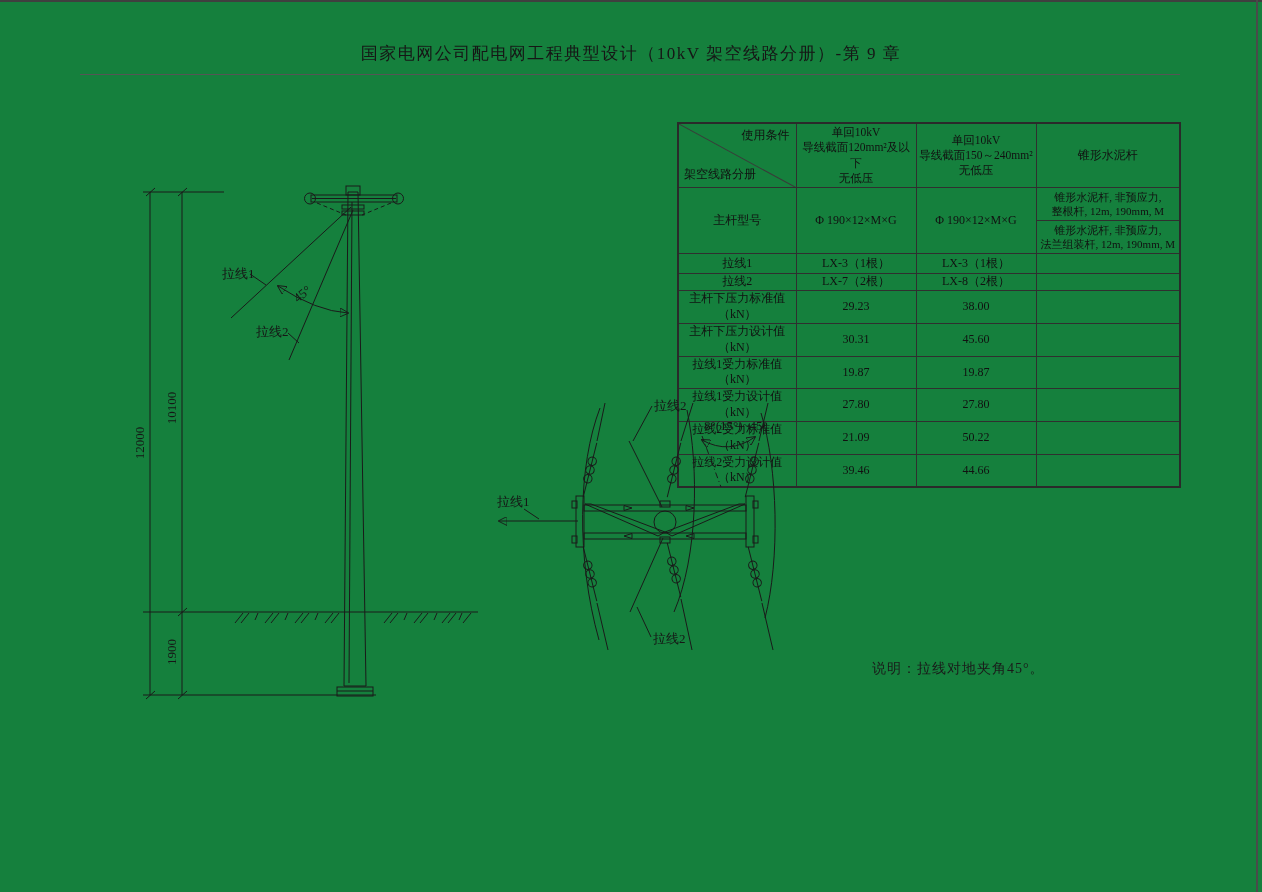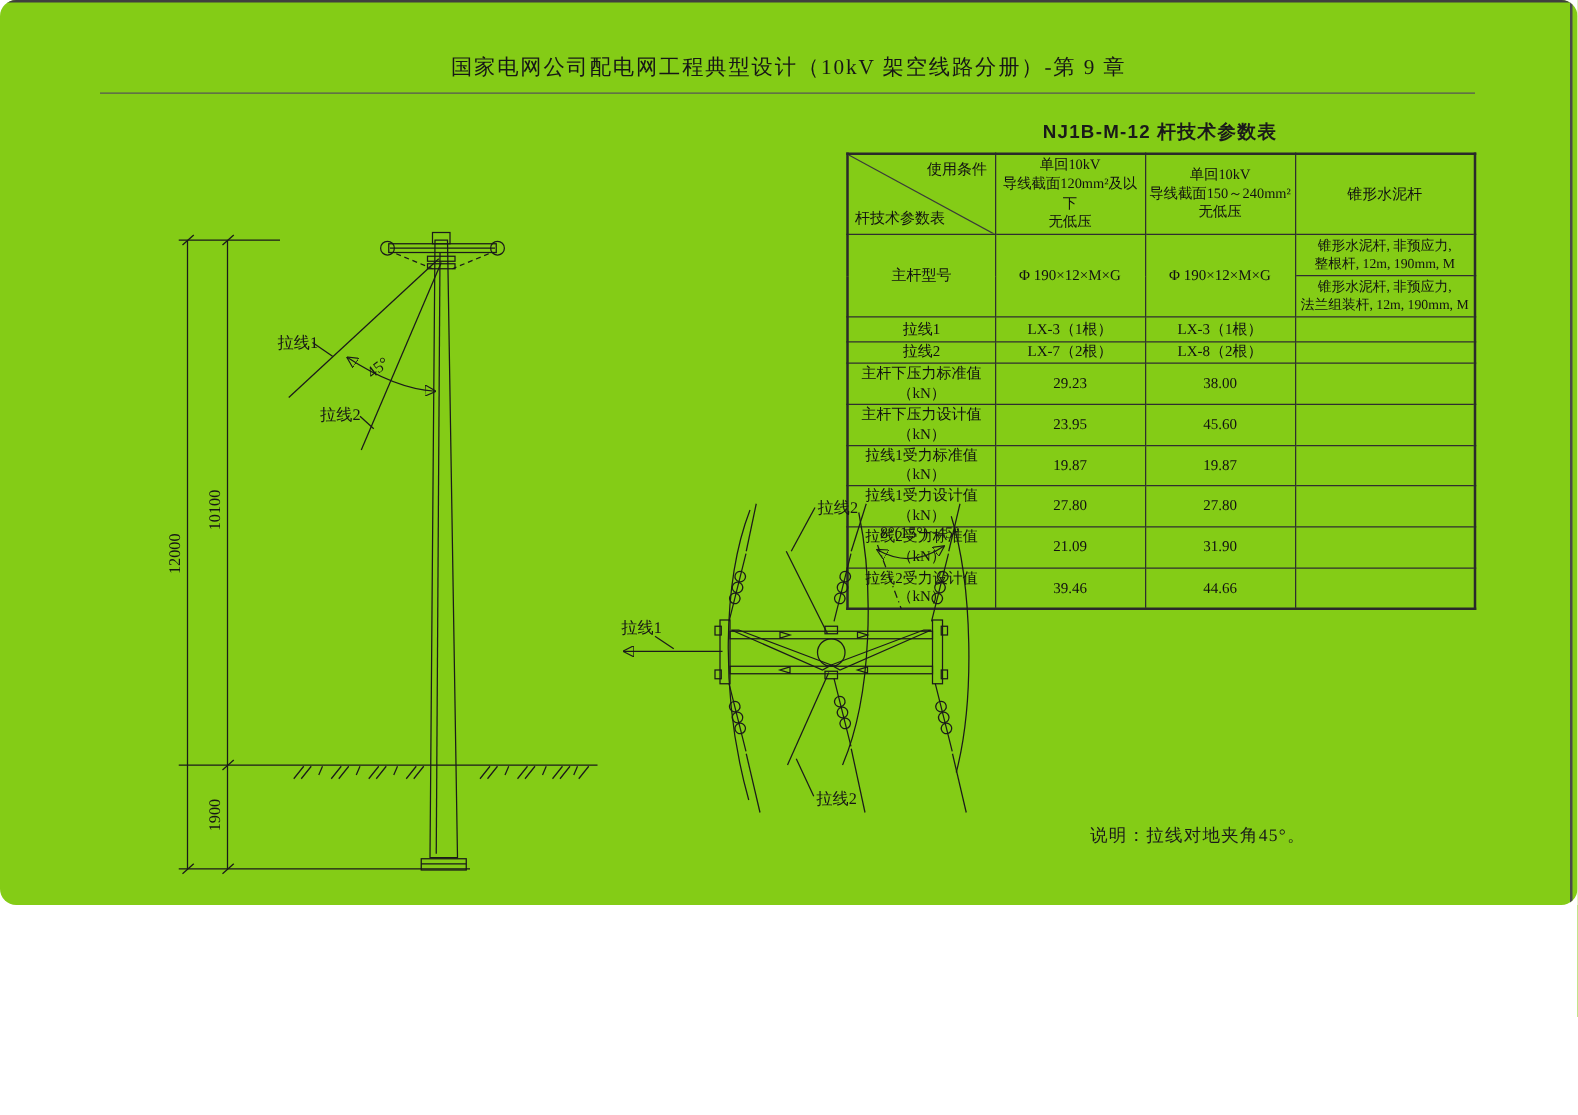--- a/index.html
+++ b/index.html
@@ -1,17 +1,17 @@
 <!DOCTYPE html>
 <html><head>
 <meta charset="utf-8">
 <style>
   html,body{margin:0;padding:0;background:#fff;}
-  .page{position:relative;width:1262px;height:724px;background:#84cc16;overflow:hidden;
-        font-family:"Liberation Serif","DejaVu Serif",serif;color:#1a1a1a;border-radius:13px;}
+  .page{position:relative;width:1262px;height:892px;background:#15803d;overflow:hidden;
+        font-family:"Liberation Serif","DejaVu Serif",serif;color:#1a1a1a;}
   .top-border{position:absolute;left:0;top:0;width:1262px;height:2px;background:#3f3f3f;}
   .right-border{position:absolute;top:0;left:1256px;width:2px;height:892px;background:#4a4a4a;}
   .header{position:absolute;left:0;top:42px;width:1262px;text-align:center;
           font-size:17px;letter-spacing:1.5px;color:#161616;}
   .header-rule{position:absolute;left:80px;top:74px;width:1100px;border-top:1.6px solid #555;}
   .table-title{position:absolute;left:677px;top:96px;width:502px;text-align:center;
                font-family:"Liberation Sans","DejaVu Sans",sans-serif;
                font-weight:bold;font-size:15px;letter-spacing:1px;}
   table.param{position:absolute;left:677px;top:122px;width:502px;border-collapse:collapse;
               table-layout:fixed;border:2px solid #2a2a2a;font-size:12px;color:#111;}
@@ -36,37 +36,36 @@
 </head>
 <body>
 
 <div class="page">
   <div class="top-border"></div>
   <div class="right-border"></div>
 
   <div class="header">国家电网公司配电网工程典型设计（10kV 架空线路分册）-第 9 章</div>
   <div class="header-rule"></div>
 
-  <div class="table-title">NJ1B-M-12 杆技术参数表</div>
 
   <table class="param">
     <colgroup>
         <col style="width:118px">
         <col style="width:120px">
         <col style="width:120px">
         <col style="width:144px">
       </colgroup>
     <tbody>
         <tr class="h50">
       <td class="diag">
         <svg viewBox="0 0 118 50" preserveAspectRatio="none">
           <line x1="0" y1="0" x2="118" y2="50" stroke="#3a3a3a" stroke-width="0.8"></line>
         </svg>
         <span class="diag-top">使用条件</span>
-        <span class="diag-bottom">杆技术参数表</span>
+        <span class="diag-bottom">架空线路分册</span>
       </td>
       <td style="font-size:11.5px">单回10kV
 导线截面120mm²及以下
 无低压</td>
       <td style="font-size:11.5px">单回10kV
 导线截面150～240mm²
 无低压</td>
       <td>锥形水泥杆</td>
     </tr>
     <tr class="h33">
@@ -93,40 +92,40 @@
       <td></td>
     </tr>
     <tr class="h16">
       <td>主杆下压力标准值（kN）</td>
       <td>29.23</td>
       <td>38.00</td>
       <td></td>
     </tr>
     <tr class="h16">
       <td>主杆下压力设计值（kN）</td>
-      <td>23.95</td>
+      <td>30.31</td>
       <td>45.60</td>
       <td></td>
     </tr>
     <tr class="h16">
       <td>拉线1受力标准值（kN）</td>
       <td>19.87</td>
       <td>19.87</td>
       <td></td>
     </tr>
     <tr class="h16">
       <td>拉线1受力设计值（kN）</td>
       <td>27.80</td>
       <td>27.80</td>
       <td></td>
     </tr>
     <tr class="h16">
       <td>拉线2受力标准值（kN）</td>
       <td>21.09</td>
-      <td>31.90</td>
+      <td>50.22</td>
       <td></td>
     </tr>
     <tr class="h16">
       <td>拉线2受力设计值（kN）</td>
       <td>39.46</td>
       <td>44.66</td>
       <td></td>
     </tr>
   </tbody>
     </table>

